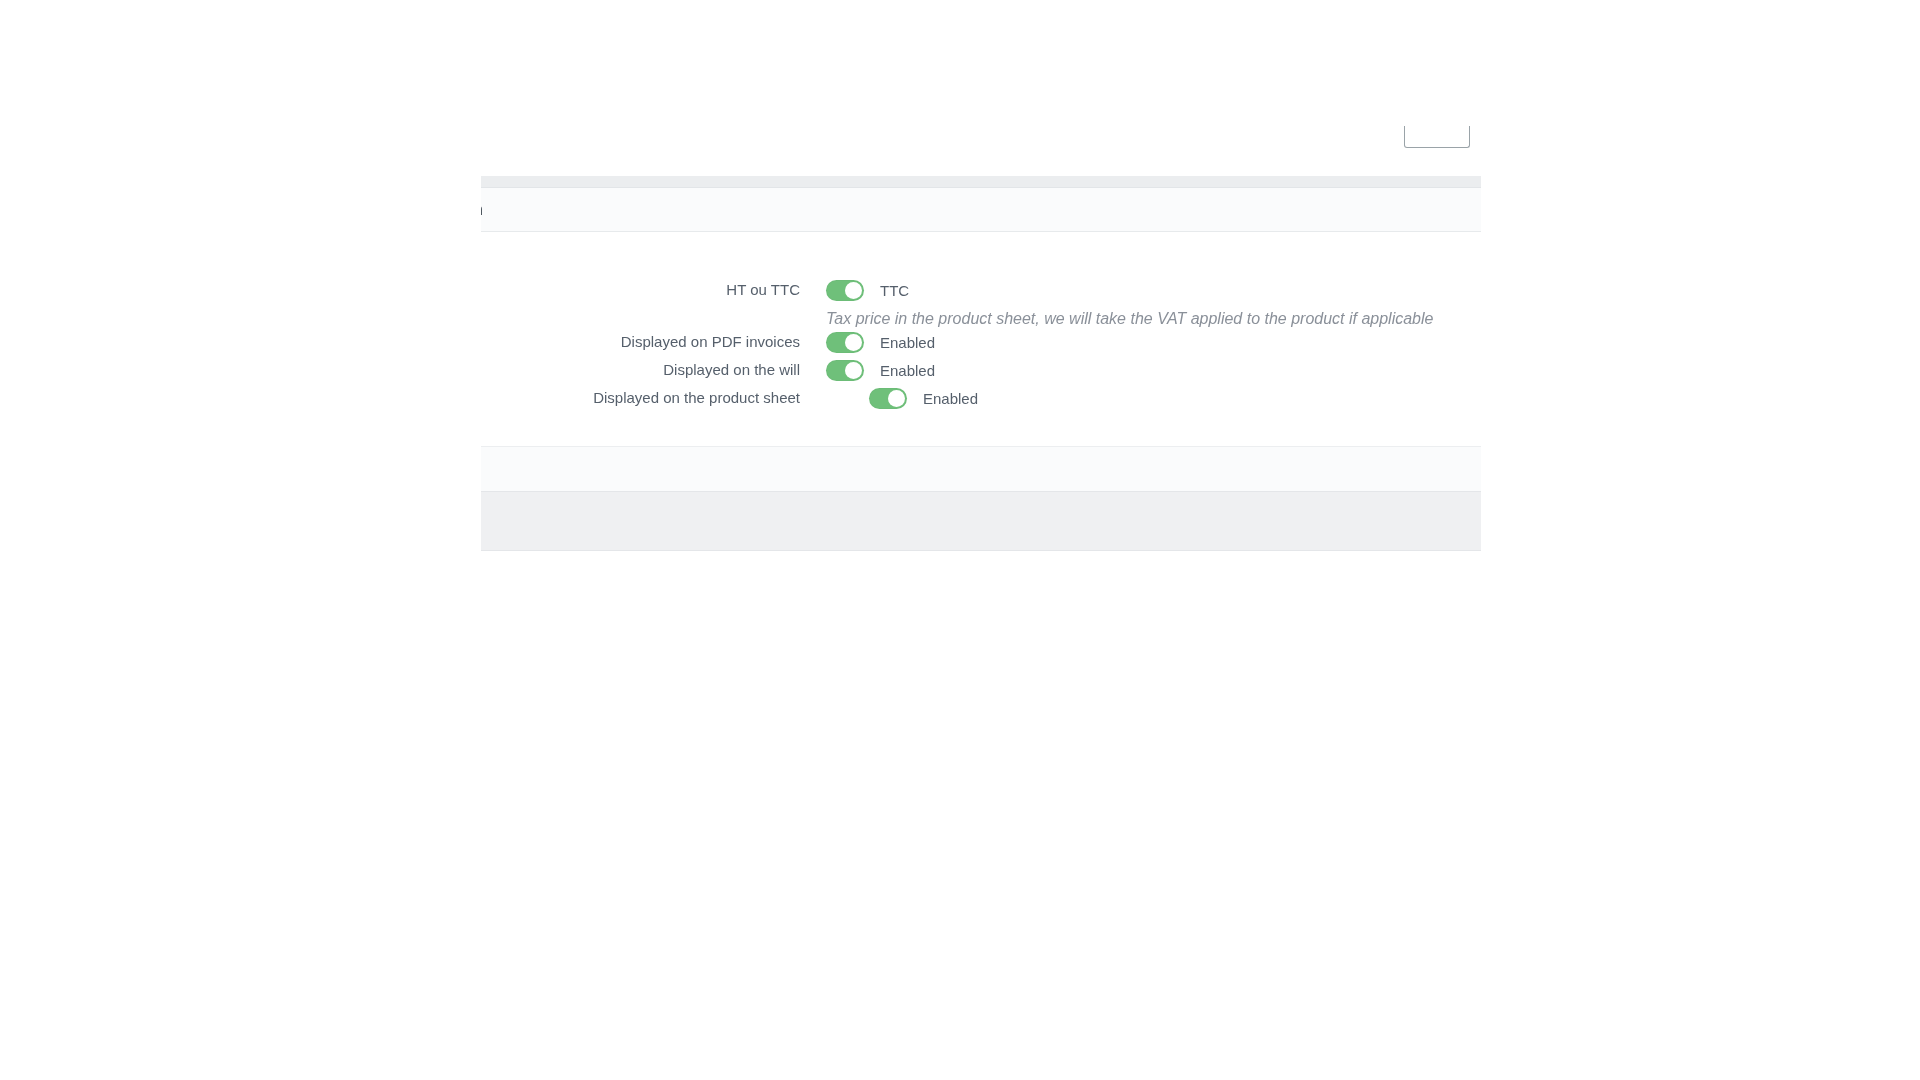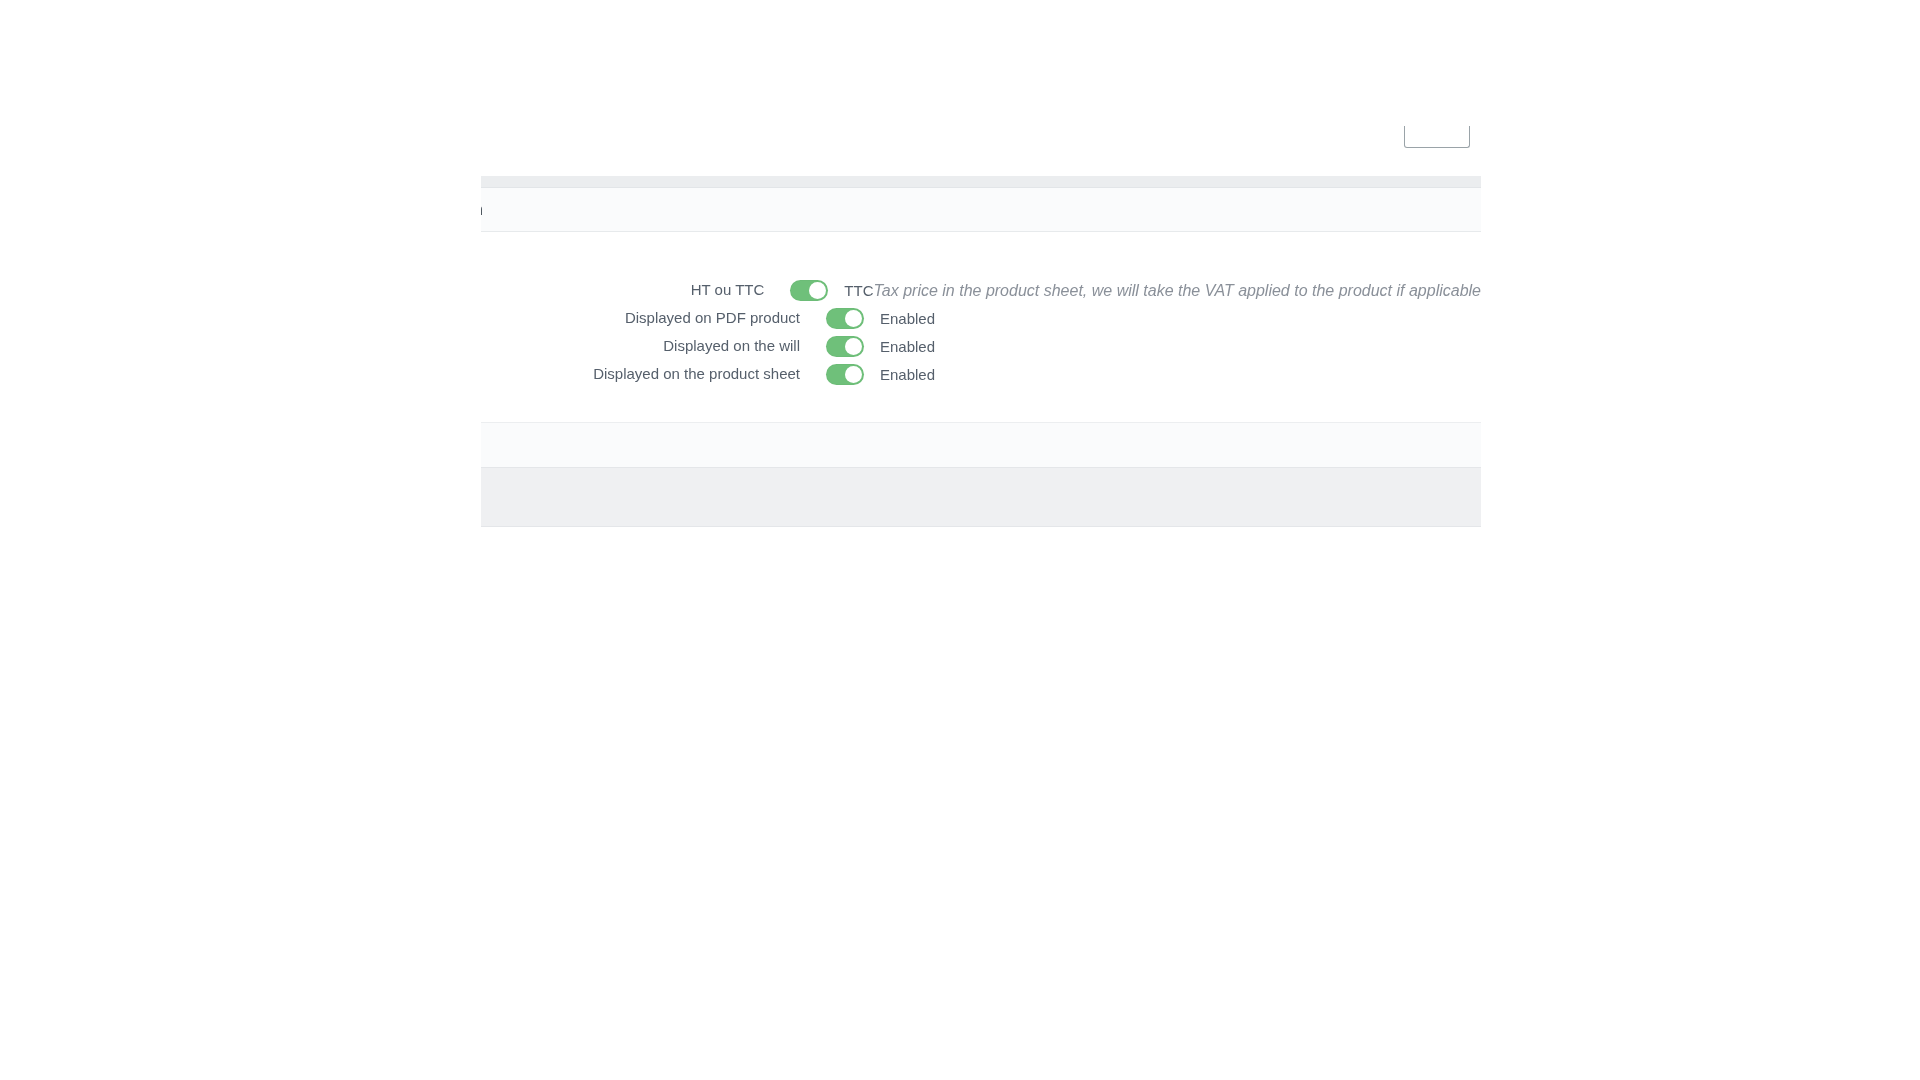--- a/index.html
+++ b/index.html
@@ -88,21 +88,21 @@
     box-sizing: border-box;
     font-size: 15px;
     color: #555f6b;
     line-height: 20px;
     padding-top: 4px;
     white-space: nowrap;
   }
 
   .form-control {
     display: flex;
-    flex-direction: row;
+    flex-direction: column;
     text-align: center;
   }
 
   .control-line {
     display: flex;
     align-items: center;
     height: 28px;
   }
 
   
@@ -137,21 +137,21 @@
     font-style: italic;
     color: #8a9099;
     margin-top: 6px;
     white-space: nowrap;
   }
 
   
   .row-ht     { margin-top: 22px; }
   .row-pdf    { margin-top: 30px; }
   .row-cart   { margin-top: 26px; }
-  .row-sheet  { margin-top: 26px; }
+  .row-sheet  { margin-top: 26px; gap: 43px; }
 
   .panel-spacer { height: 34px; }
 
   .panel-subfooter {
     height: 44px;
     background: #fafbfc;
     border-top: 1px solid #eceef0;
   }
   .panel-footer {
     height: 58px;
@@ -184,21 +184,21 @@
             <div class="switch" style="background: rgb(111, 192, 122);">
               <div class="knob" style="background: rgb(255, 255, 255);"></div>
             </div>
             <span class="switch-text">TTC</span>
           </div>
           <div class="help-text">Tax price in the product sheet, we will take the VAT applied to the product if applicable</div>
         </div>
       </div>
 
       <div class="form-row row-pdf">
-        <div class="form-label">Displayed on PDF product</div>
+        <div class="form-label">Displayed on PDF invoices</div>
         <div class="form-control">
           <div class="control-line">
             <div class="switch" style="background: rgb(111, 192, 122);">
               <div class="knob" style="background: rgb(255, 255, 255);"></div>
             </div>
             <span class="switch-text">Enabled</span>
           </div>
         </div>
       </div>
 

